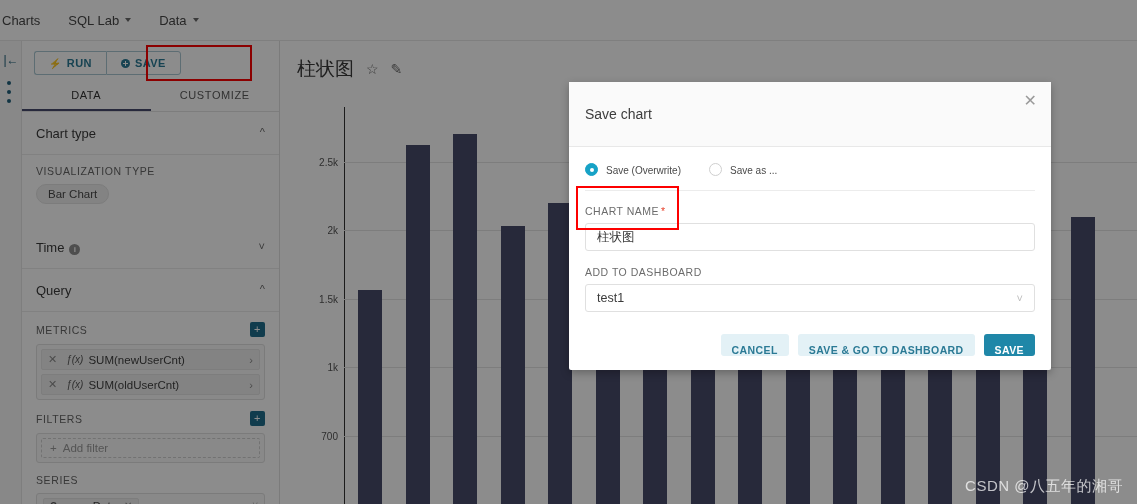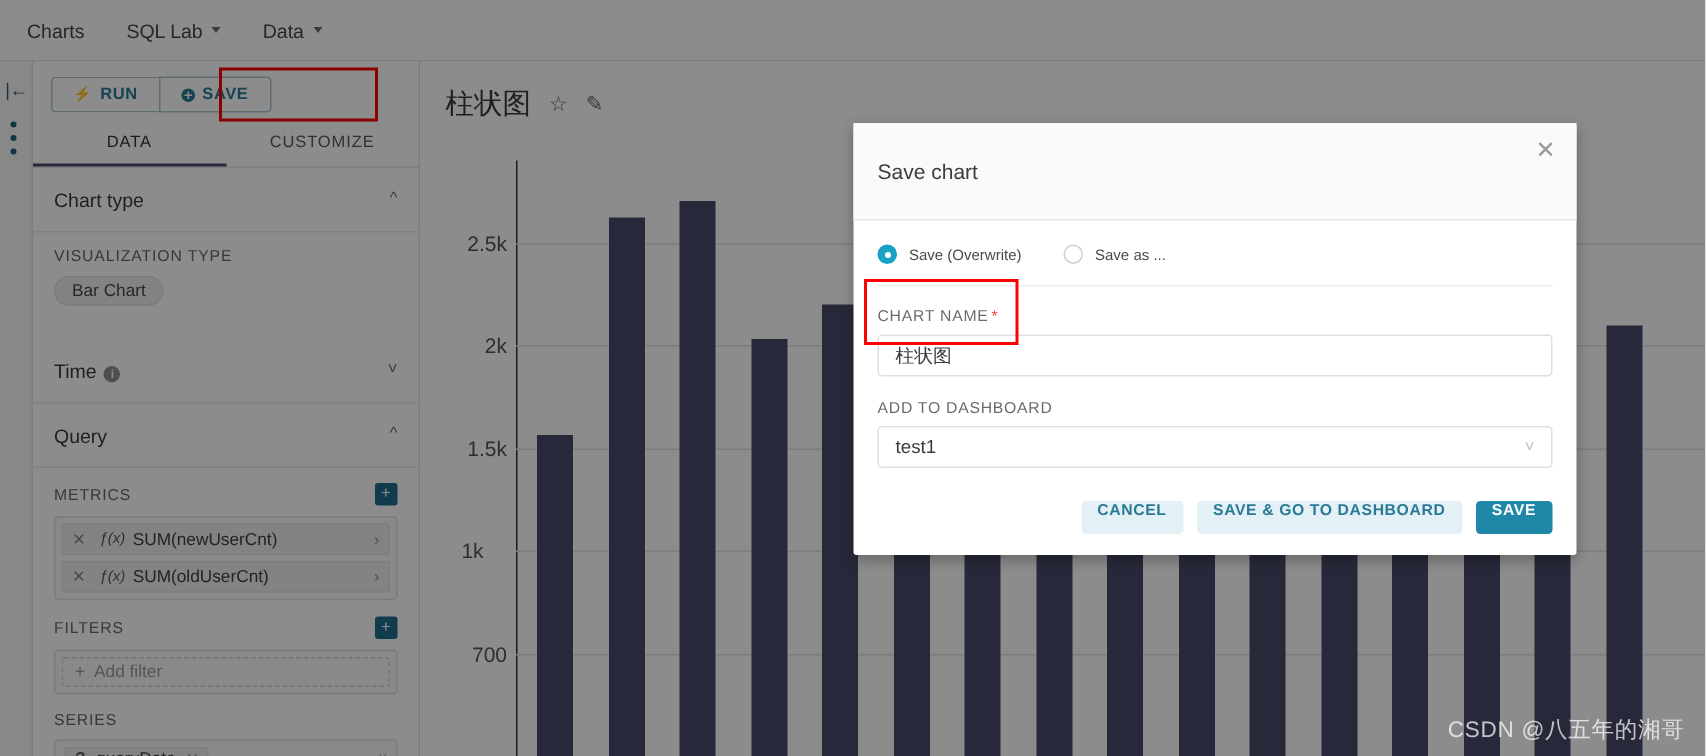--- a/index.html
+++ b/index.html
@@ -24,21 +24,21 @@
     border-bottom: 1px solid #e8e8e8;
     display: flex; align-items: center;
     box-sizing: border-box;
   }
   .nav-item {
     font-size: 13px; color: #484848;
     padding: 0 14px; height: 41px;
     display: flex; align-items: center;
     white-space: nowrap;
   }
-  .nav-item:first-child { padding-left: 18px; }
+  .nav-item:first-child { padding-left: 2px; }
   .caret-down {
     display: inline-block; margin-left: 6px;
     width: 0; height: 0;
     border-left: 3.5px solid transparent;
     border-right: 3.5px solid transparent;
     border-top: 4px solid #6b6b6b;
   }
 
   
   .rail {
@@ -207,21 +207,21 @@
   .hdr-icon { font-size: 14px; color: #6a6a6a; cursor: pointer; }
 
   .plot { position: absolute; left: 0; top: 58px; width: 857px; height: 405px; }
   .yaxis-line {
     position: absolute; left: 64px; top: 8px;
     width: 1px; height: 397px; background: #333;
   }
   .gridline { position: absolute; left: 64px; width: 793px; height: 1px; background: #e4e4e4; }
   .ytick {
     position: absolute; right: 0; width: 46px;
-    text-align: right; font-size: 14px; color: #555;
+    text-align: right; font-size: 10px; color: #555;
     transform: translateY(-50%);
   }
   .yticks { position: absolute; left: 0; top: 0; width: 58px; height: 405px; }
   .bar { position: absolute; background: #474c6b; bottom: 0; }
 
   
   .mask {
     position: absolute; left: 0; top: 0;
     width: 1137px; height: 504px;
     background: rgba(0,0,0,0.45);
@@ -287,21 +287,21 @@
     pointer-events: none;
   }
   .modal-foot {
     position: absolute; left: 0; bottom: 0;
     width: 482px; padding: 0 16px 14px 16px;
     display: flex; justify-content: flex-end; gap: 9px;
     box-sizing: border-box;
   }
   .mbtn {
     height: 22px; padding: 0 11px;
-    display: flex; align-items: flex-start;
+    display: flex; align-items: flex-end;
     font-size: 10.5px; font-weight: bold; letter-spacing: .4px;
     border-radius: 3px; cursor: pointer;
     background: #e3f1f6; color: #2b7a95; border: none;
   }
   .mbtn.primary { background: #1f87a8; color: #ffffff; }
 
   
   .watermark {
     position: absolute; right: 14px; bottom: 8px;
     font-size: 15px; color: rgba(255,255,255,0.72);
@@ -432,21 +432,21 @@
 
   <div class="chartarea">
     <div class="chart-header">
       <span class="chart-title">柱状图</span>
       <span class="hdr-icon">☆</span>
       <span class="hdr-icon">✎</span>
     </div>
     <div class="plot">
       <div class="yticks">
           <div class="ytick" style="top: 336.552px;">700</div>
-          <div class="ytick" style="top: 268.103px; text-align: center;">1k</div>
+          <div class="ytick" style="top: 268.103px;">1k</div>
           <div class="ytick" style="top: 199.655px;">1.5k</div>
           <div class="ytick" style="top: 131.207px;">2k</div>
           <div class="ytick" style="top: 62.7586px;">2.5k</div>
         </div>
       <div class="yaxis-line"></div>
       <div id="grid">
           <div class="gridline" style="top: 336.552px;"></div>
           <div class="gridline" style="top: 268.103px;"></div>
           <div class="gridline" style="top: 199.655px;"></div>
           <div class="gridline" style="top: 131.207px;"></div>

